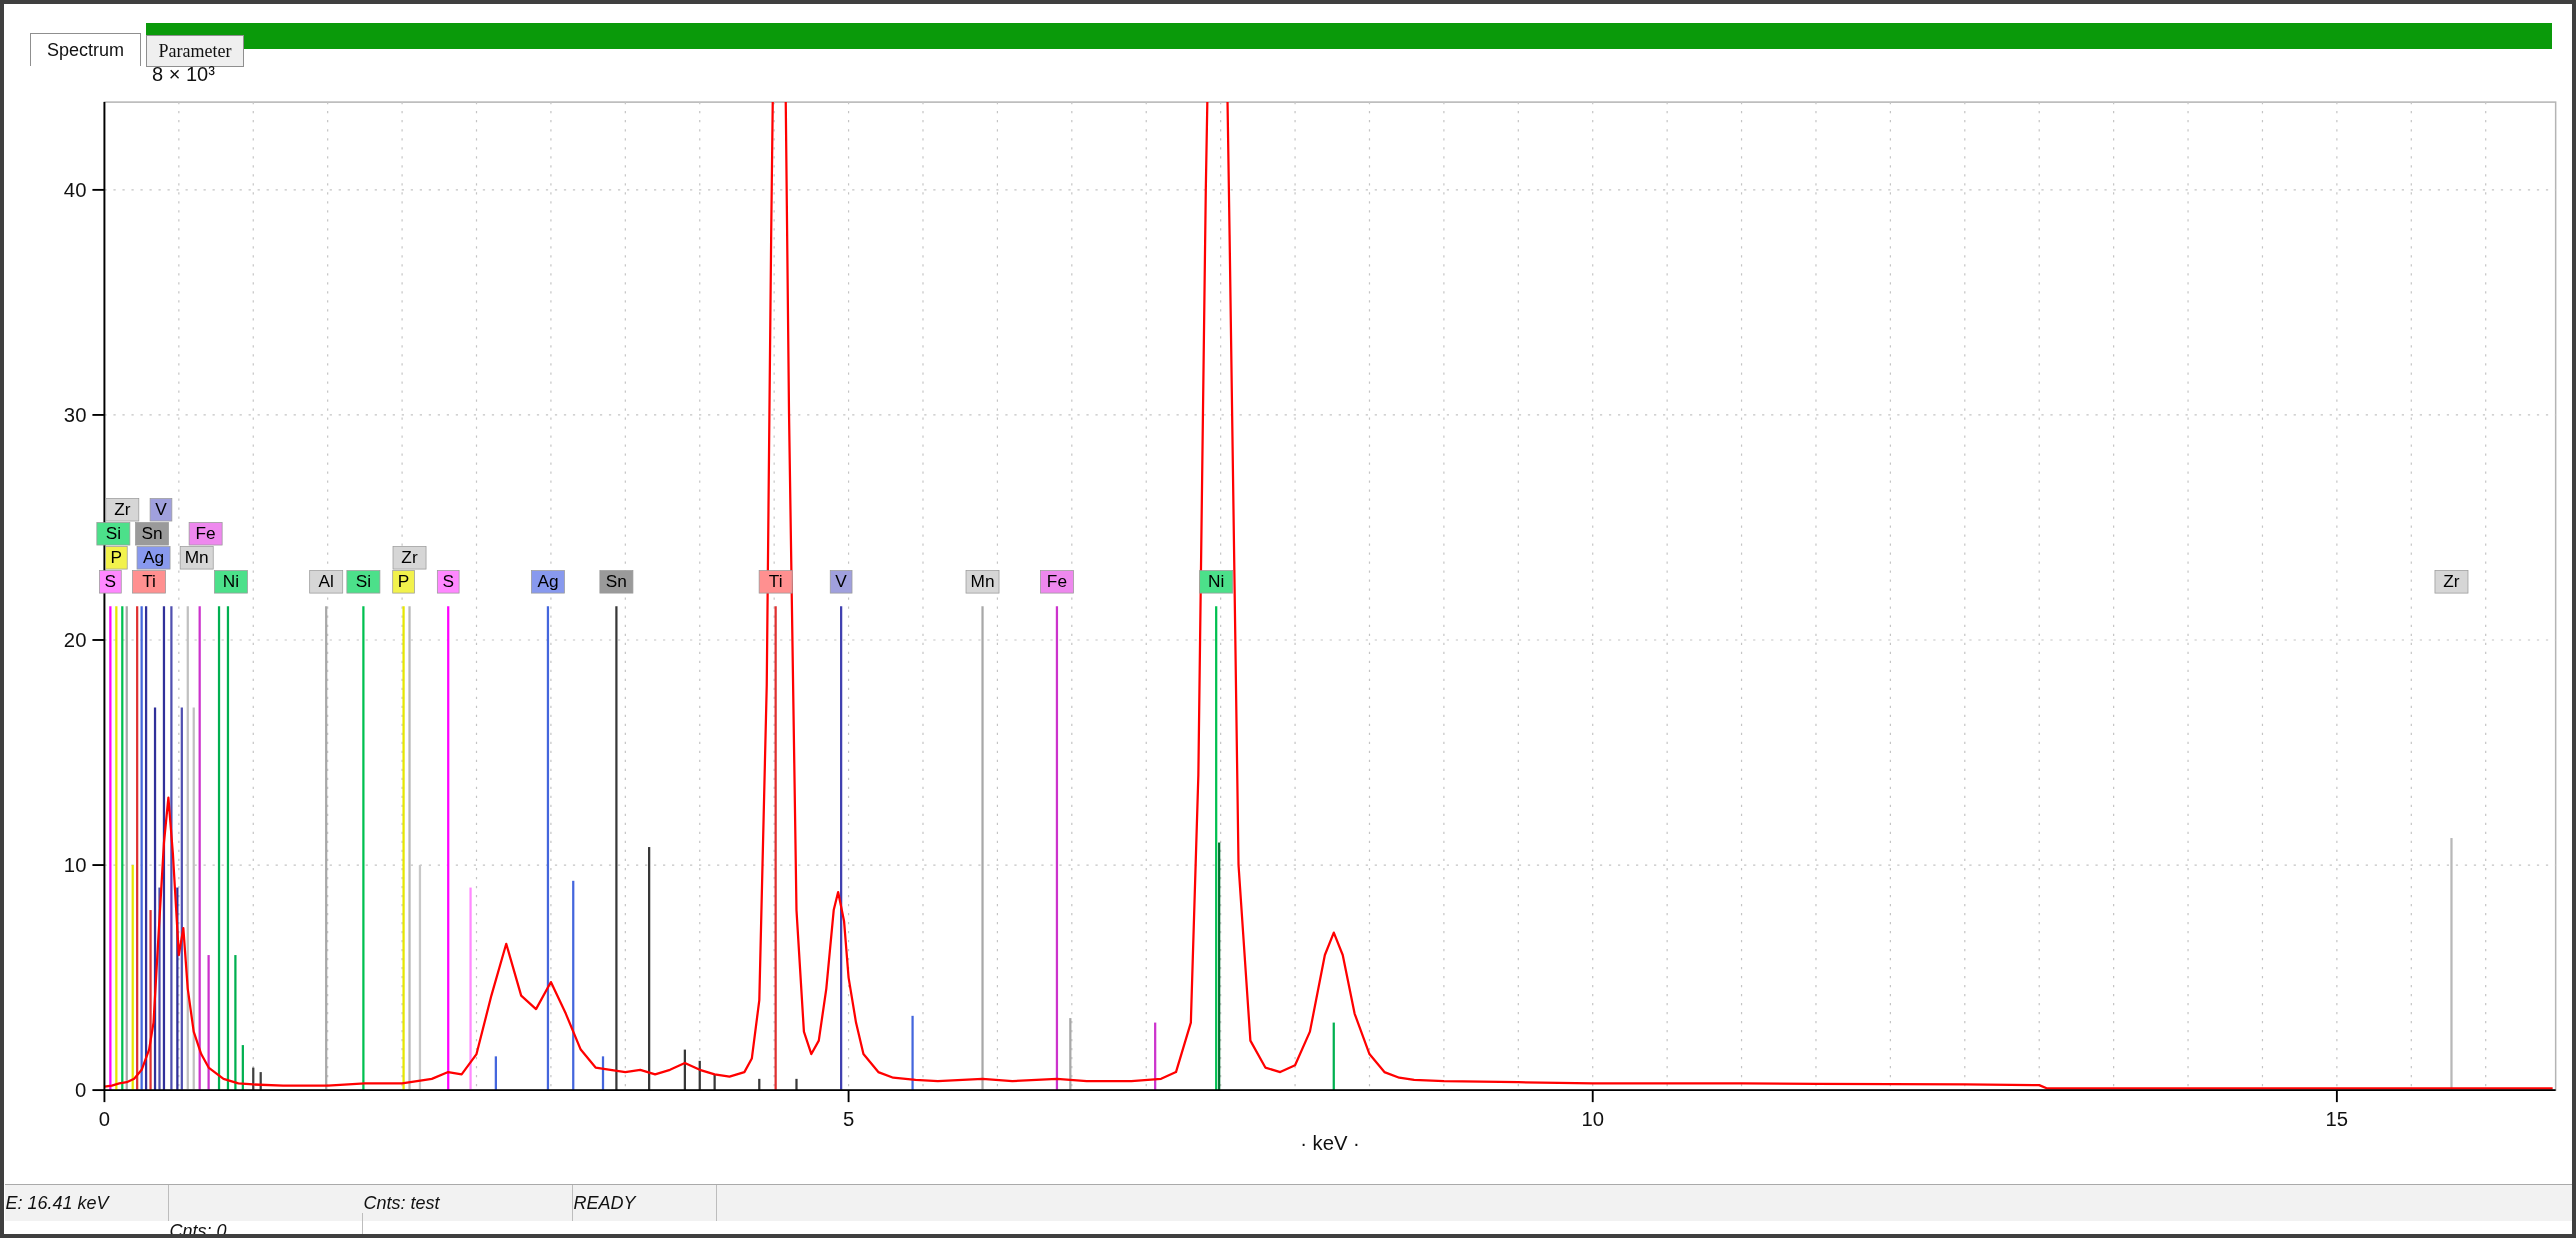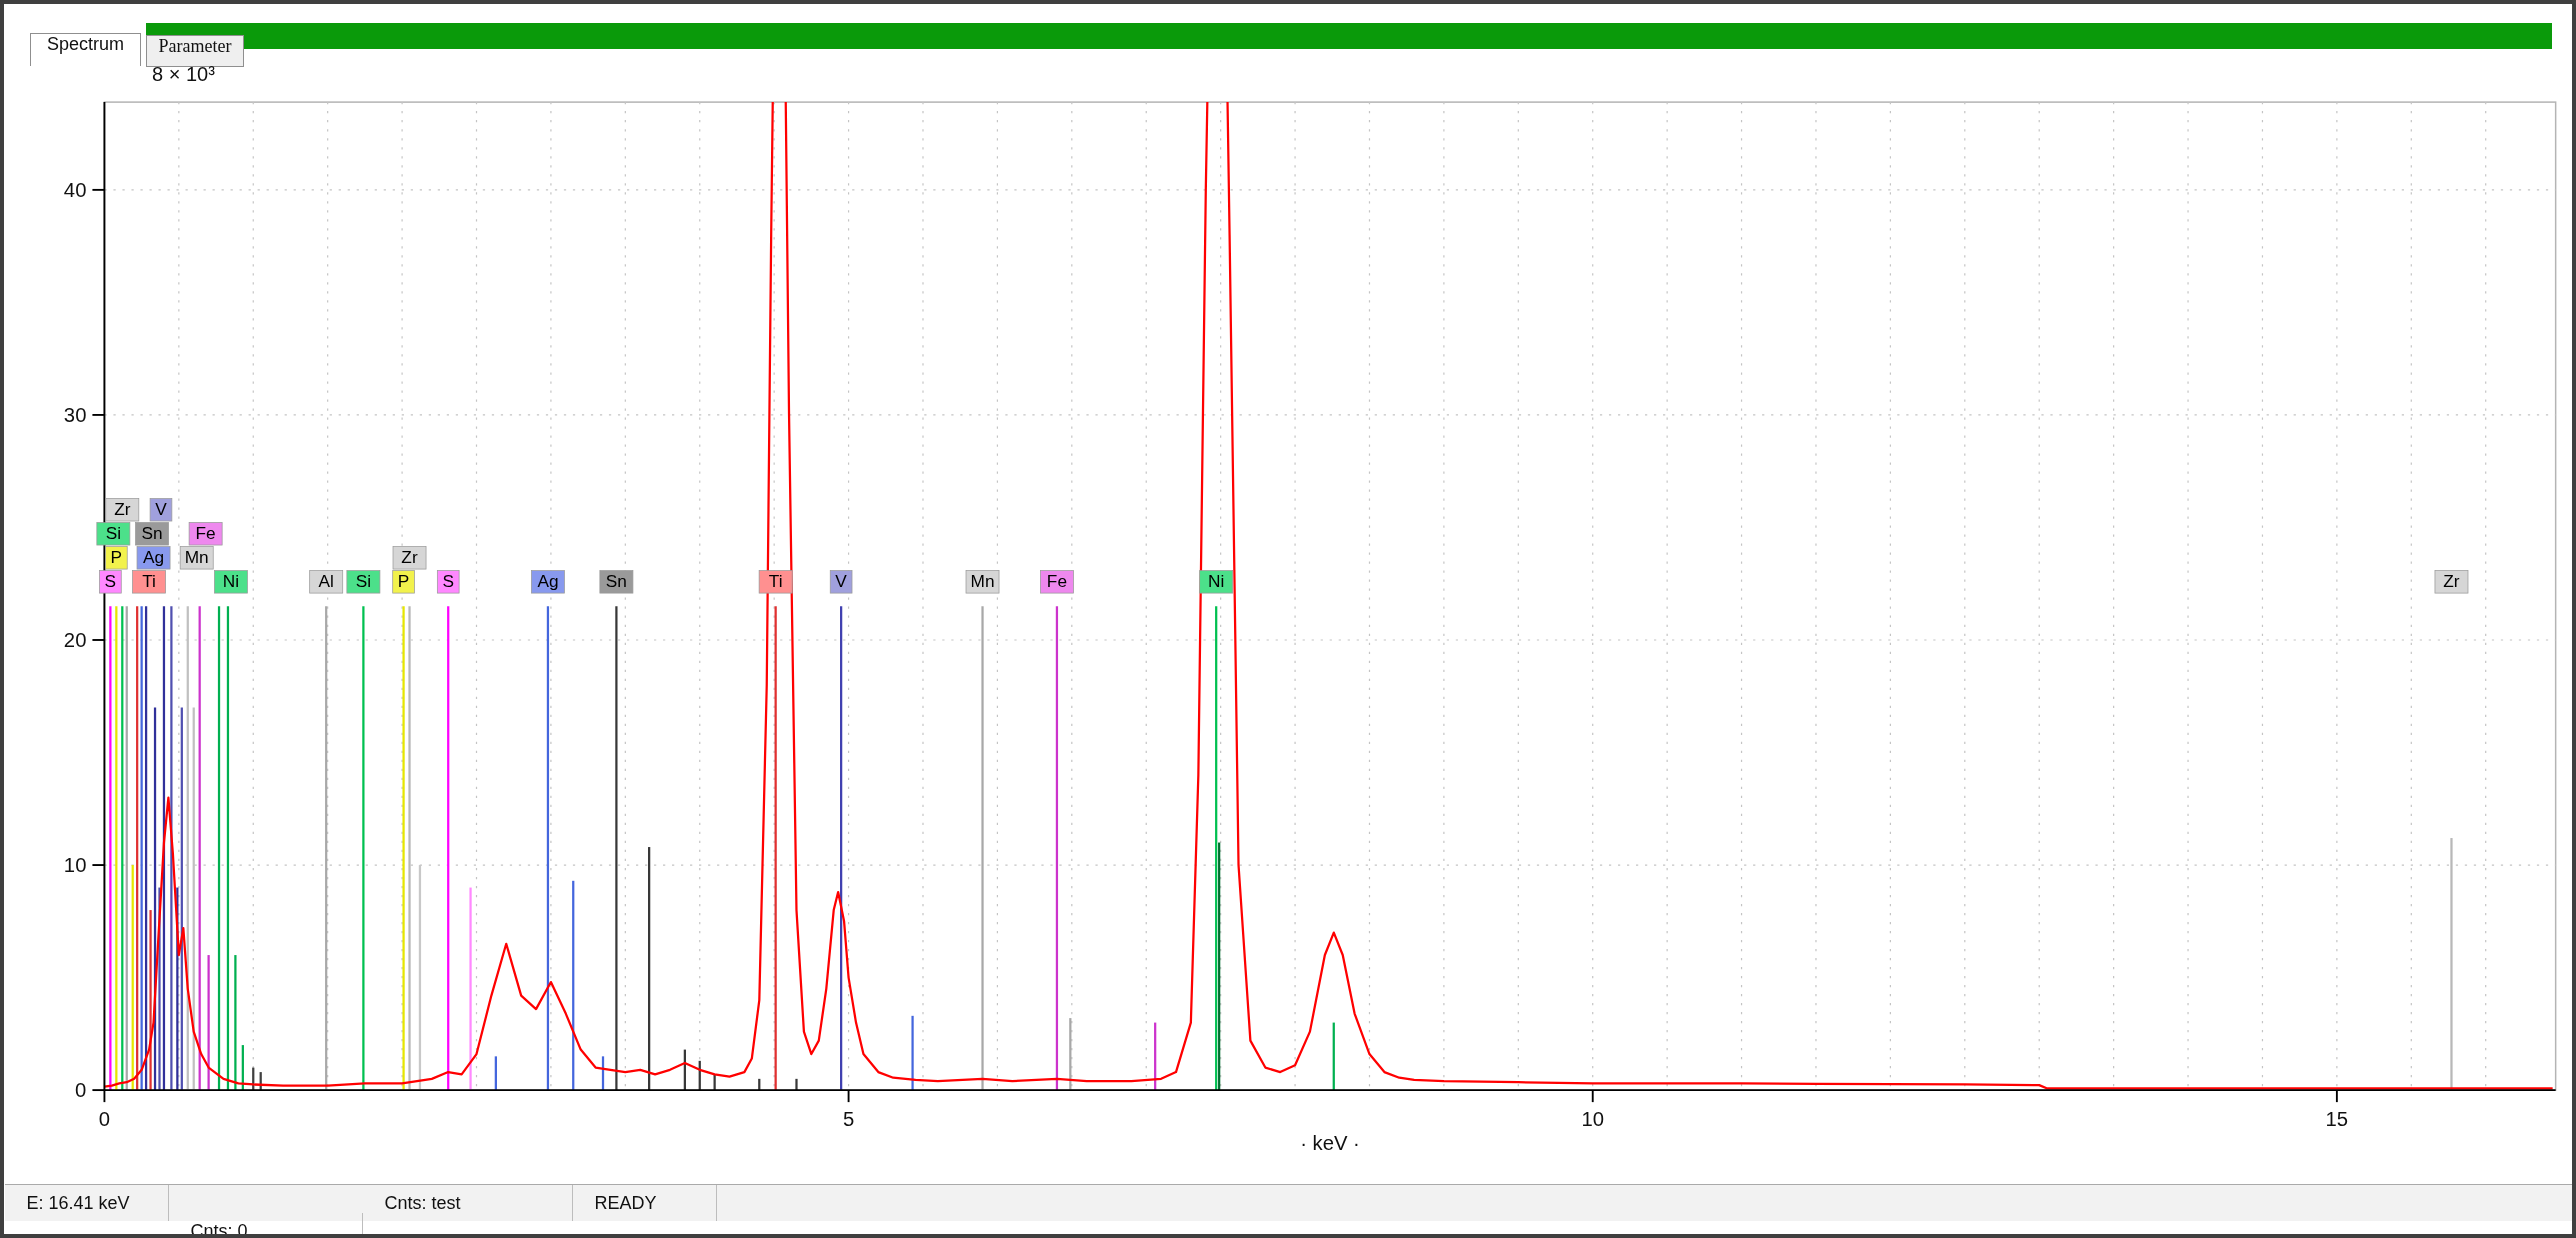--- a/index.html
+++ b/index.html
@@ -1,26 +1,26 @@
 <!DOCTYPE html>
 <html style="font-size:12px"><head>
 <meta charset="utf-8">
 <style>
   html,body{margin:0;padding:0;}
   body{width:2576px;height:1238px;background:#ffffff;font-family:"Liberation Sans",sans-serif;position:relative;overflow:hidden;}
   .window{position:absolute;left:0;top:0;width:2576px;height:1238px;background:#ffffff;}
   .border-overlay{position:absolute;left:0;top:0;width:2576px;height:1238px;border:4.5px solid #3f3f3f;box-sizing:border-box;pointer-events:none;z-index:50;}
   #chart{position:absolute;left:0;top:0;z-index:1;}
   .green-bar{position:absolute;left:146px;top:23px;width:2406px;height:26px;background:#0a9a0a;z-index:2;}
-  .tab{position:absolute;box-sizing:border-box;border:1.5px solid #8f8f8f;display:flex;align-items:flex-start;justify-content:center;font-size:18px;color:#111;z-index:3;}
+  .tab{position:absolute;box-sizing:border-box;border:1.5px solid #8f8f8f;display:flex;align-items:center;justify-content:center;font-size:18px;color:#111;z-index:3;}
   .tab-spectrum{left:30px;top:33px;width:111px;height:33px;background:#ffffff;border-bottom:none;}
   .tab-parameter{left:146px;top:35px;width:98px;height:32px;background:#efefef;font-family:Liberation Serif, serif;}
   .yscale{position:absolute;left:152px;top:63px;font-size:20px;color:#111;z-index:3;}
   .statusbar{position:absolute;left:4.5px;right:4.5px;top:1184px;height:36px;background:#f2f2f2;border-top:1.5px solid #aaaaaa;display:flex;z-index:4;font-size:18px;color:#111;}
-  .statusbar .cell{height:100%;display:flex;align-items:center;padding-left:22px;box-sizing:border-box;border-right:1.5px solid #bdbdbd;}
+  .statusbar .cell{height:100%;display:flex;align-items:center;padding-left:1px;box-sizing:border-box;border-right:1.5px solid #bdbdbd;font-style:italic;}
   .c1{width:164px;}.c2{width:194px;margin-top:28px;}.c3{width:210px;}.c4{width:144px;}
   .cfill{flex:1;border-right:none !important;}
 </style>
 </head>
 <body>
 
 <div class="window">
 
   <svg id="chart" width="2576" height="1238" font-family="Liberation Sans, sans-serif" viewBox="0 0 3431 1649">
       <defs>

